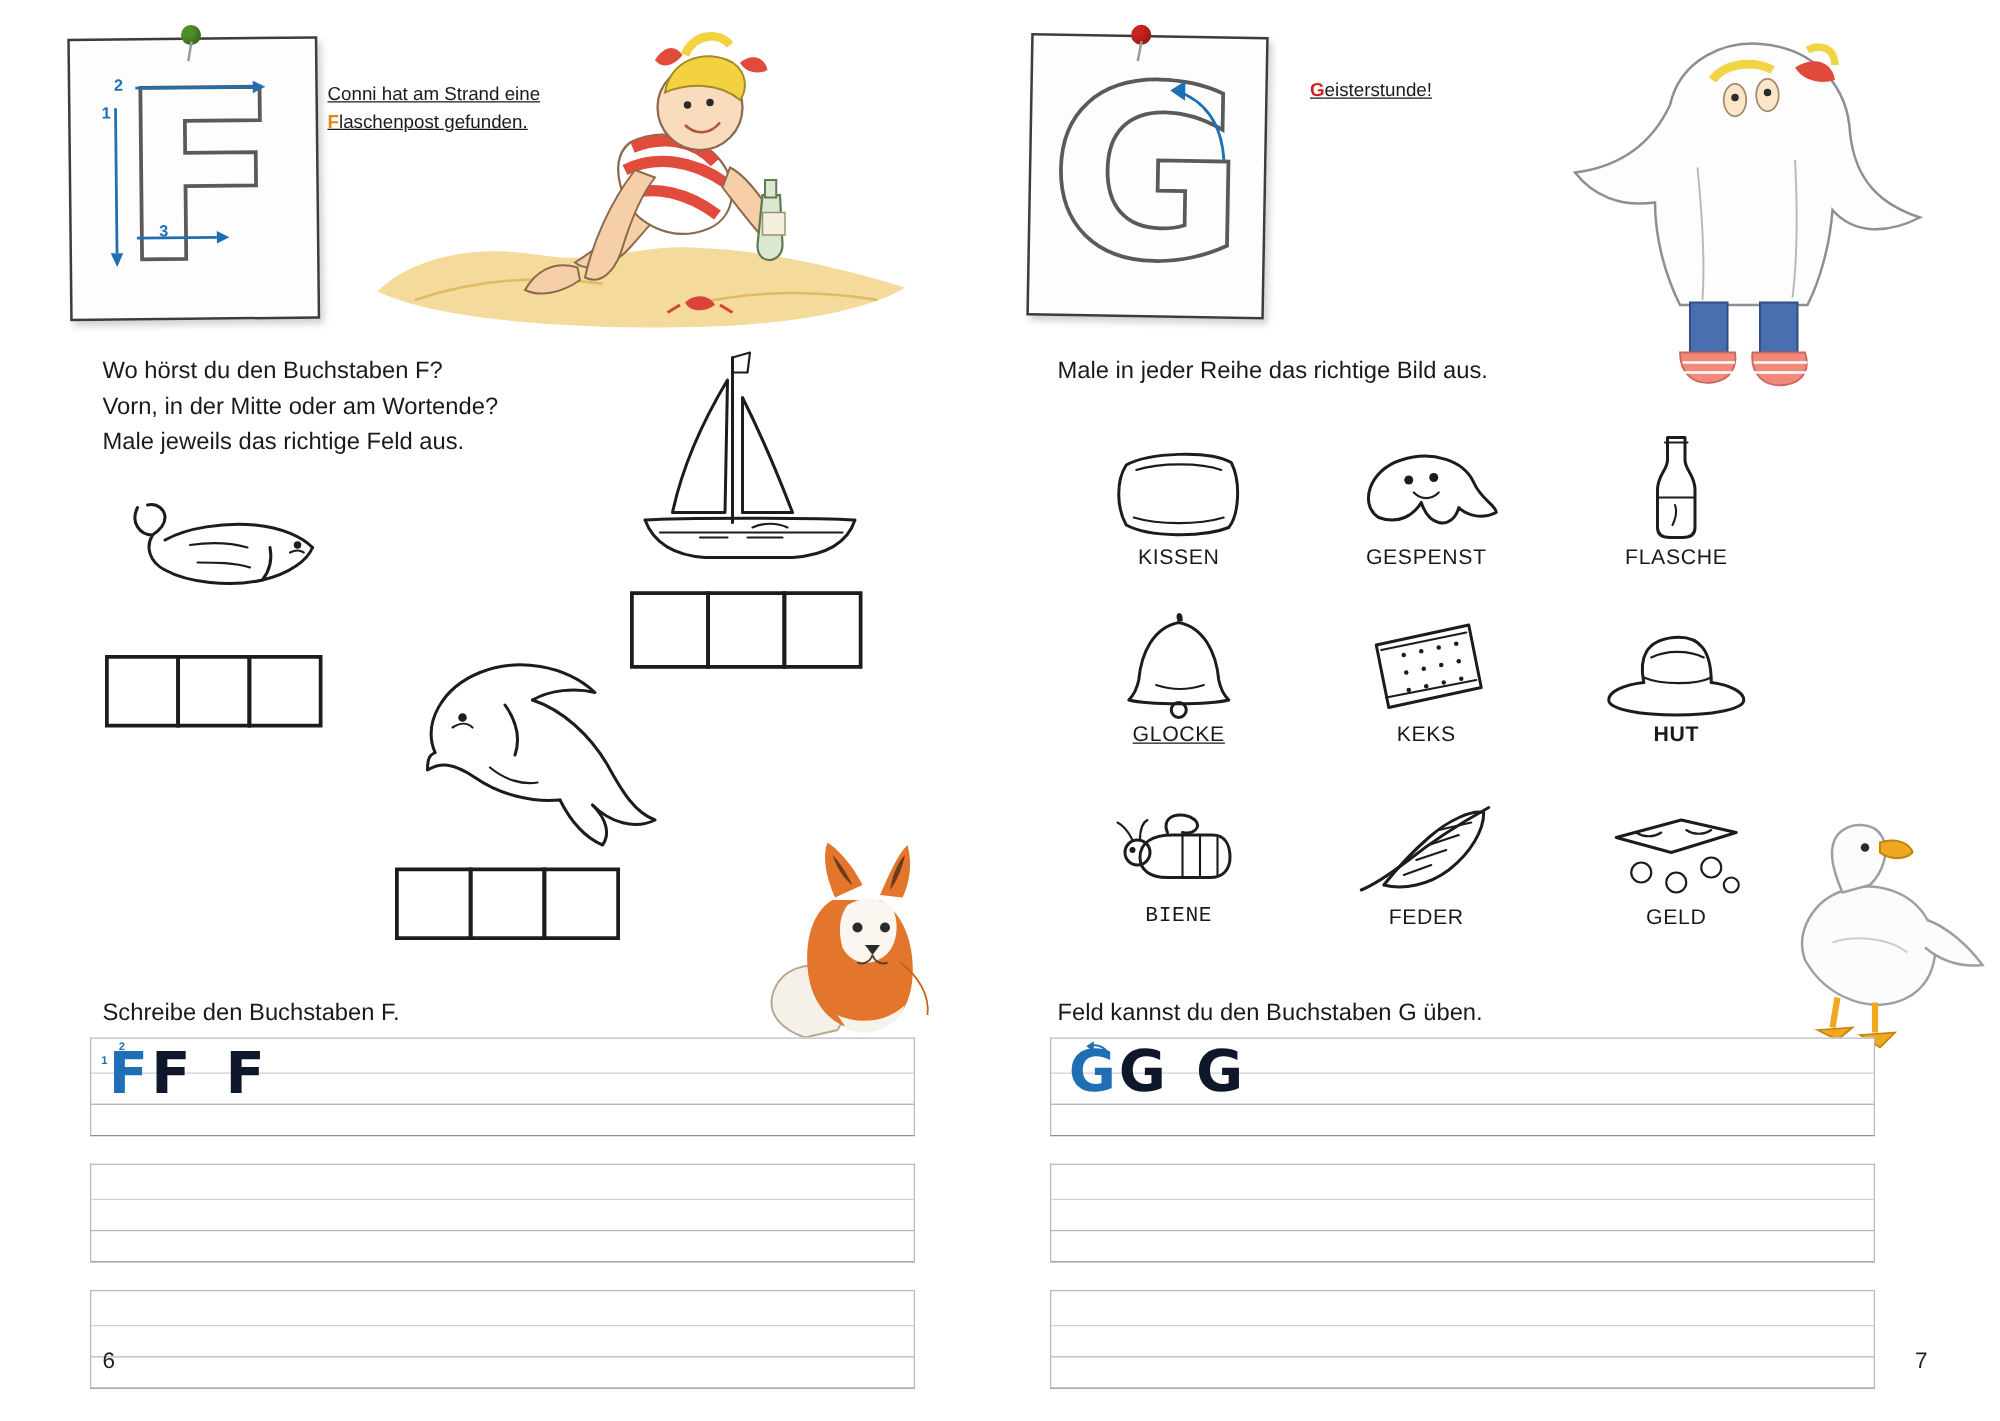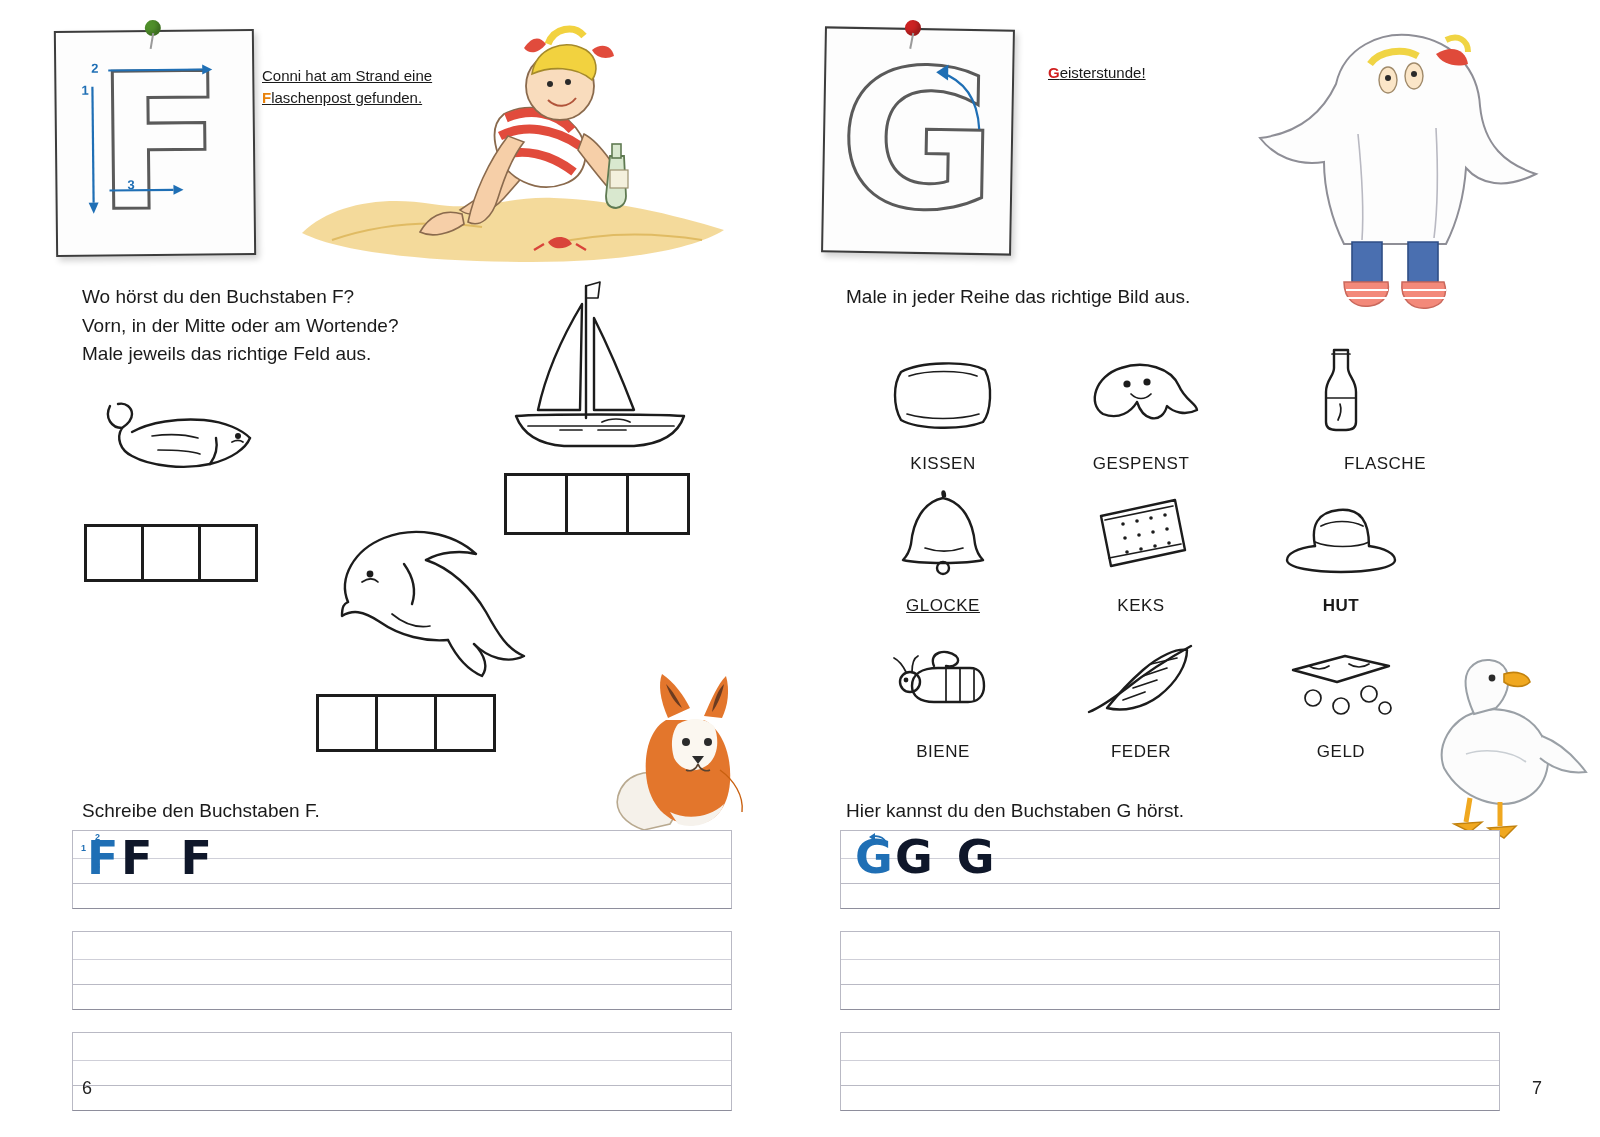--- a/index.html
+++ b/index.html
@@ -84,21 +84,21 @@
     font-weight:700; line-height:1;
   }
   .trace.solid { color:#1f6fb5; }
   .trace.ghost { color:#0f172a; }
 
   
   .picgrid { position:absolute; }
   .pic-cell { position:absolute; text-align:center; }
   .pic-cell .art { height:86px; display:flex; align-items:flex-end; justify-content:center; }
   .pic-cell .word {
-    font-size:17px; letter-spacing:0.5px; margin-top:22px; color:#1a1a1a;
+    font-size:17px; letter-spacing:0.5px; margin-top:4px; color:#1a1a1a;
   }
   svg { display:block; overflow:visible; }
   .ink { fill:none; stroke:#1c1c1c; stroke-width:2.4; stroke-linecap:round; stroke-linejoin:round; }
   .ink-thin { fill:none; stroke:#1c1c1c; stroke-width:1.7; stroke-linecap:round; stroke-linejoin:round; }
   .illus { position:absolute; }
 </style>
 </head>
 <body>
 
 <div class="page page-left">
@@ -340,21 +340,21 @@
         <svg width="120" height="76" viewBox="0 0 120 76">
           <path class="ink" d="M22 58 C6 48 14 20 40 12 C64 4 90 12 98 30 C104 44 116 48 116 54 C104 60 92 56 86 50 C84 58 78 64 70 62 C62 60 58 52 56 46 C50 56 38 64 22 58 Z"></path>
           <circle cx="46" cy="28" r="3.6" fill="#1c1c1c"></circle>
           <circle cx="66" cy="26" r="3.6" fill="#1c1c1c"></circle>
           <path class="ink-thin" d="M50 38 C56 44 64 44 70 38"></path>
         </svg>
       </div>
       <div class="word">GESPENST</div>
     </div>
 
-    <div class="pic-cell" style="left:416px; top:0; width:170px;text-align:right;">
+    <div class="pic-cell" style="left:416px; top:0; width:170px;">
       <div class="art">
         <svg width="70" height="86" viewBox="0 0 70 86">
           <path class="ink" d="M28 4 H42 V22 C42 30 50 34 50 46 V76 C50 82 46 84 40 84 H30 C24 84 20 82 20 76 V46 C20 34 28 30 28 22 Z"></path>
           <path class="ink-thin" d="M20 52 H50"></path>
           <path class="ink-thin" d="M26 8 H44"></path>
           <path class="ink-thin" d="M34 58 C36 64 34 70 32 74"></path>
         </svg>
       </div>
       <div class="word">FLASCHE</div>
     </div>
@@ -400,21 +400,21 @@
         <svg width="120" height="72" viewBox="0 0 120 72">
           <path class="ink" d="M34 44 C30 24 36 10 58 8 C80 6 88 20 88 44"></path>
           <path class="ink" d="M34 44 C16 46 6 52 6 58 C6 66 34 70 60 70 C86 70 114 66 114 58 C114 52 104 46 88 44"></path>
           <path class="ink-thin" d="M34 40 C48 46 76 46 88 40"></path>
           <path class="ink-thin" d="M40 24 C52 18 70 18 82 24"></path>
         </svg>
       </div>
       <div class="word">HUT</div>
     </div>
 
-    <div class="pic-cell" style="left:18px; top:288px; width:170px;">
+    <div class="pic-cell" style="left:18px; top:288px; width:170px;font-family:Liberation Mono, monospace;">
       <div class="art">
         <svg width="110" height="74" viewBox="0 0 110 74">
           <path class="ink" d="M24 40 C24 28 34 22 50 22 L82 22 C92 22 96 30 96 40 C96 50 90 56 80 56 L46 56 C32 56 24 50 24 40 Z"></path>
           <path class="ink-thin" d="M58 22 V56 M72 22 V56 M86 24 V54"></path>
           <circle class="ink" cx="22" cy="36" r="10"></circle>
           <circle cx="18" cy="34" r="2.4" fill="#1c1c1c"></circle>
           <path class="ink-thin" d="M18 26 C14 18 10 14 6 12 M24 26 C24 16 26 12 30 10"></path>
           <path class="ink" d="M46 20 C40 6 58 2 68 10 C74 16 66 22 58 20"></path>
         </svg>
       </div>
@@ -455,21 +455,21 @@
       <path d="M108 24 C120 20 132 24 134 32 C128 38 116 38 108 32 Z" fill="#f0a820" stroke="#c2820e" stroke-width="1.6"></path>
       <circle cx="96" cy="28" r="3.4" fill="#2b2b2b"></circle>
       <path d="M146 86 C162 92 178 106 190 122 C172 124 156 118 144 108" fill="#fcfcfc" stroke="#9aa0a6" stroke-width="2"></path>
       <path d="M70 104 C88 98 114 100 130 112" stroke="#c9ced3" stroke-width="1.6" fill="none"></path>
       <path d="M74 148 L70 172 M104 152 L104 176" stroke="#f0a820" stroke-width="5"></path>
       <path d="M58 174 L86 172 L74 182 Z" fill="#f0a820" stroke="#c2820e" stroke-width="1.4"></path>
       <path d="M92 178 L120 176 L108 188 Z" fill="#f0a820" stroke="#c2820e" stroke-width="1.4"></path>
     </svg>
   </div>
 
-  <div class="section-label" style="left:46px; top:800px;">Hier kannst du den Buchstaben G hörst.</div>
+  <div class="section-label" style="left:46px; top:800px;">Feld kannst du den Buchstaben G üben.</div>
 
   <div class="lineblock" style="left:40px; top:830px; width:660px;">
     <div class="grp" style="height:54px; position:relative;">
       <div class="mid" style="top:27px;"></div>
       <div class="trace solid" style="left:14px; top:3px; font-size:46px;">G</div>
       <div class="trace ghost" style="left:54px; top:3px; font-size:46px; letter-spacing:4px;">G G</div>
       <div class="stroke-arrow" style="left:26px; top:2px;">
         <svg width="22" height="14" viewBox="0 0 22 14">
             <path d="M20 10 C16 4 10 2 4 4" stroke="#1f6fb5" stroke-width="1.6" fill="none"></path>
             <path d="M8 0 L2 4 L8 8 Z" fill="#1f6fb5"></path>

